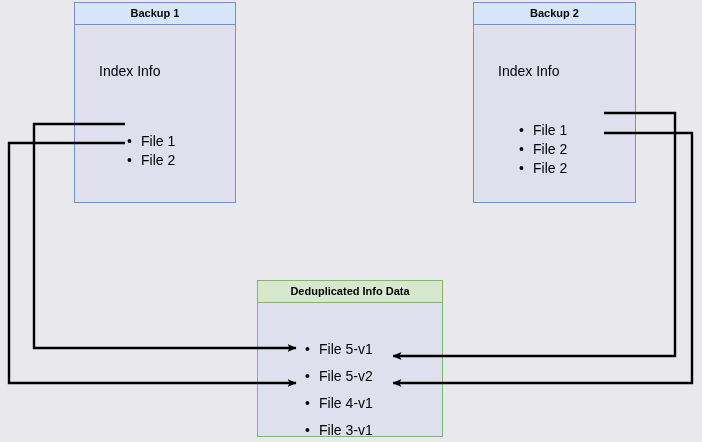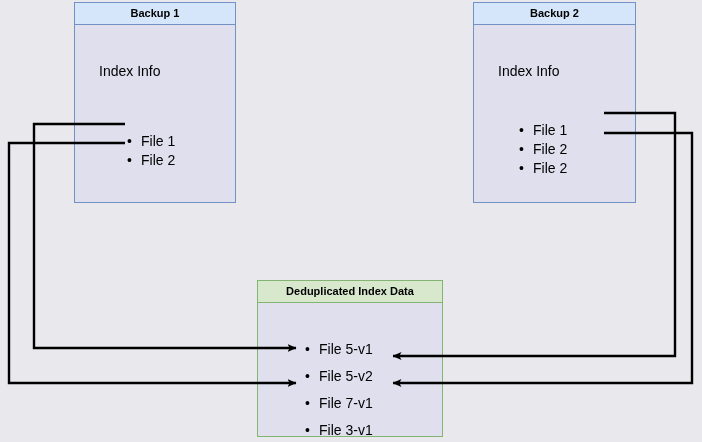--- a/index.html
+++ b/index.html
@@ -107,26 +107,26 @@
       <div class="index-label" style="left:24px; top:38px;">Index Info</div>
       <ul class="file-list" style="left:45px; top:96px;">
         <li>File 1</li>
         <li>File 2</li>
         <li>File 2</li>
       </ul>
     </div>
   </div>
 
   <div class="box green" style="left:257px; top:280px; width:186px; height:157px;">
-    <div class="box-header">Deduplicated Index Data</div>
+    <div class="box-header">Deduplicated Info Data</div>
     <div class="box-body">
       <ul class="file-list ded-list" style="left:47px; top:33px;">
         <li>File 5-v1</li>
         <li>File 5-v2</li>
-        <li>File 7-v1</li>
+        <li>File 4-v1</li>
         <li>File 3-v1</li>
       </ul>
     </div>
   </div>
 
   <svg class="wires" viewBox="0 0 702 442">
     <defs>
       <marker id="arrow" markerWidth="9" markerHeight="8" refX="8.5" refY="4" orient="auto" markerUnits="userSpaceOnUse">
         <path d="M0,0 L9,4 L0,8 L2.2,4 z" fill="#000000"></path>
       </marker>

